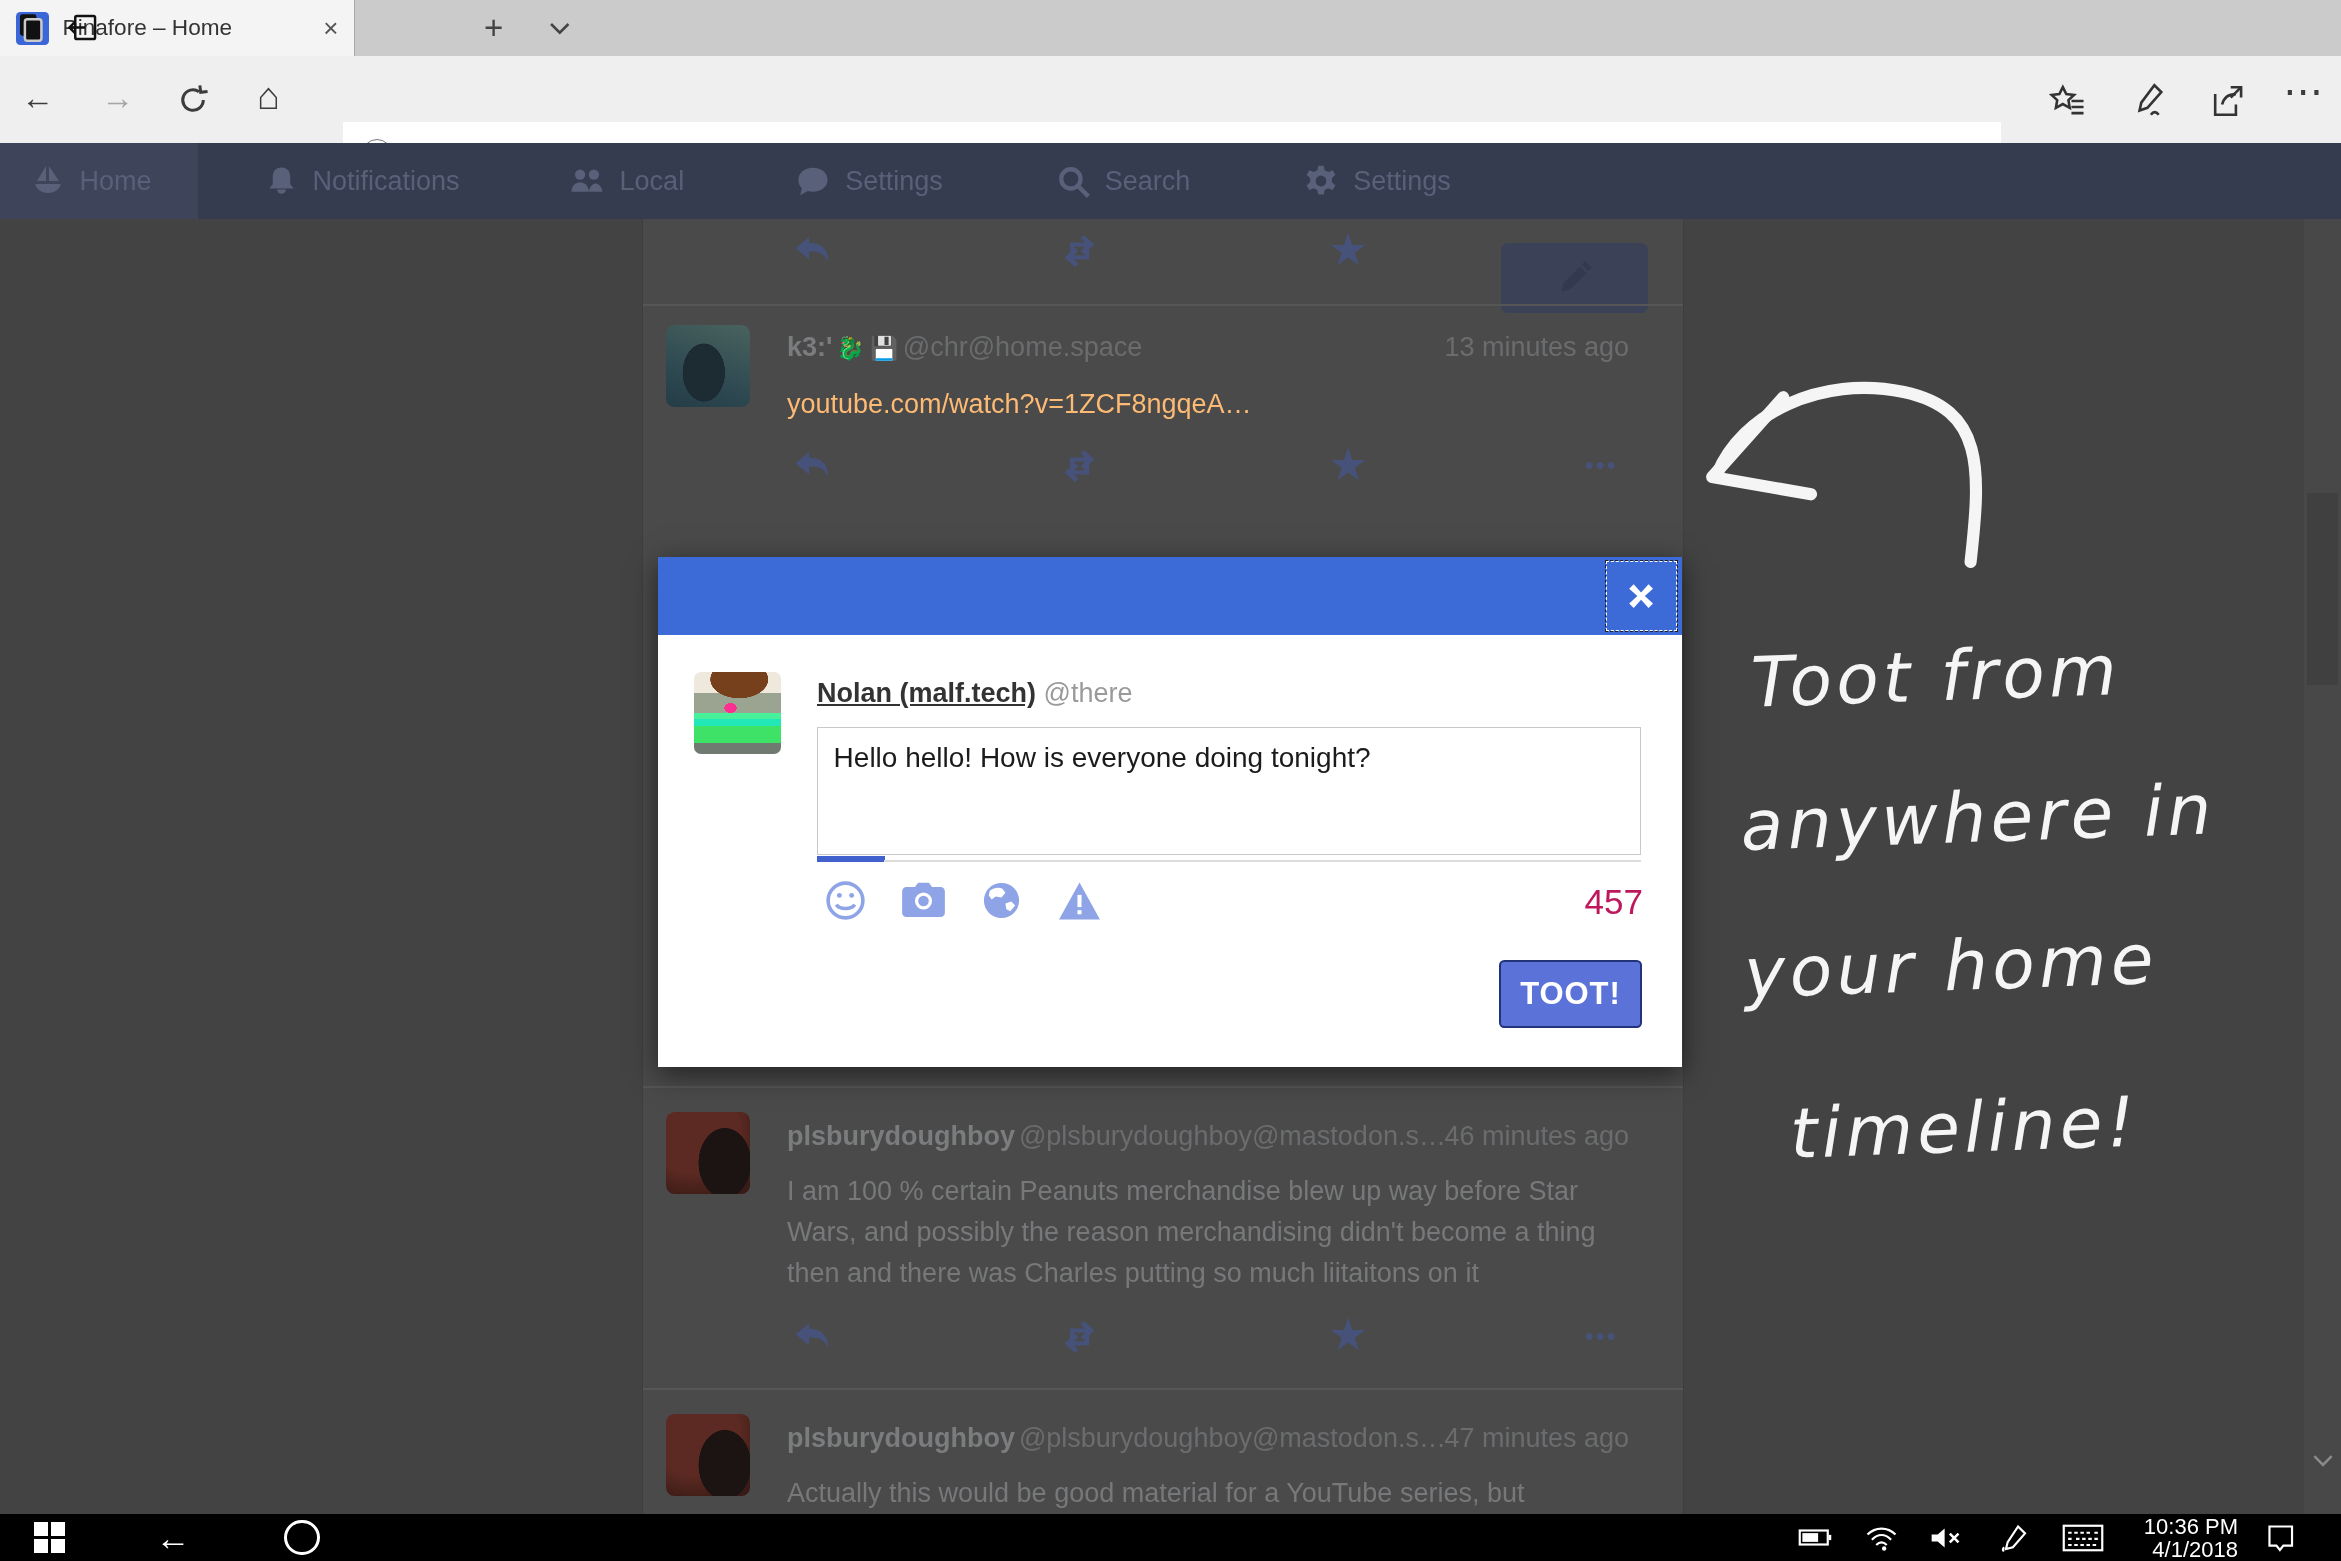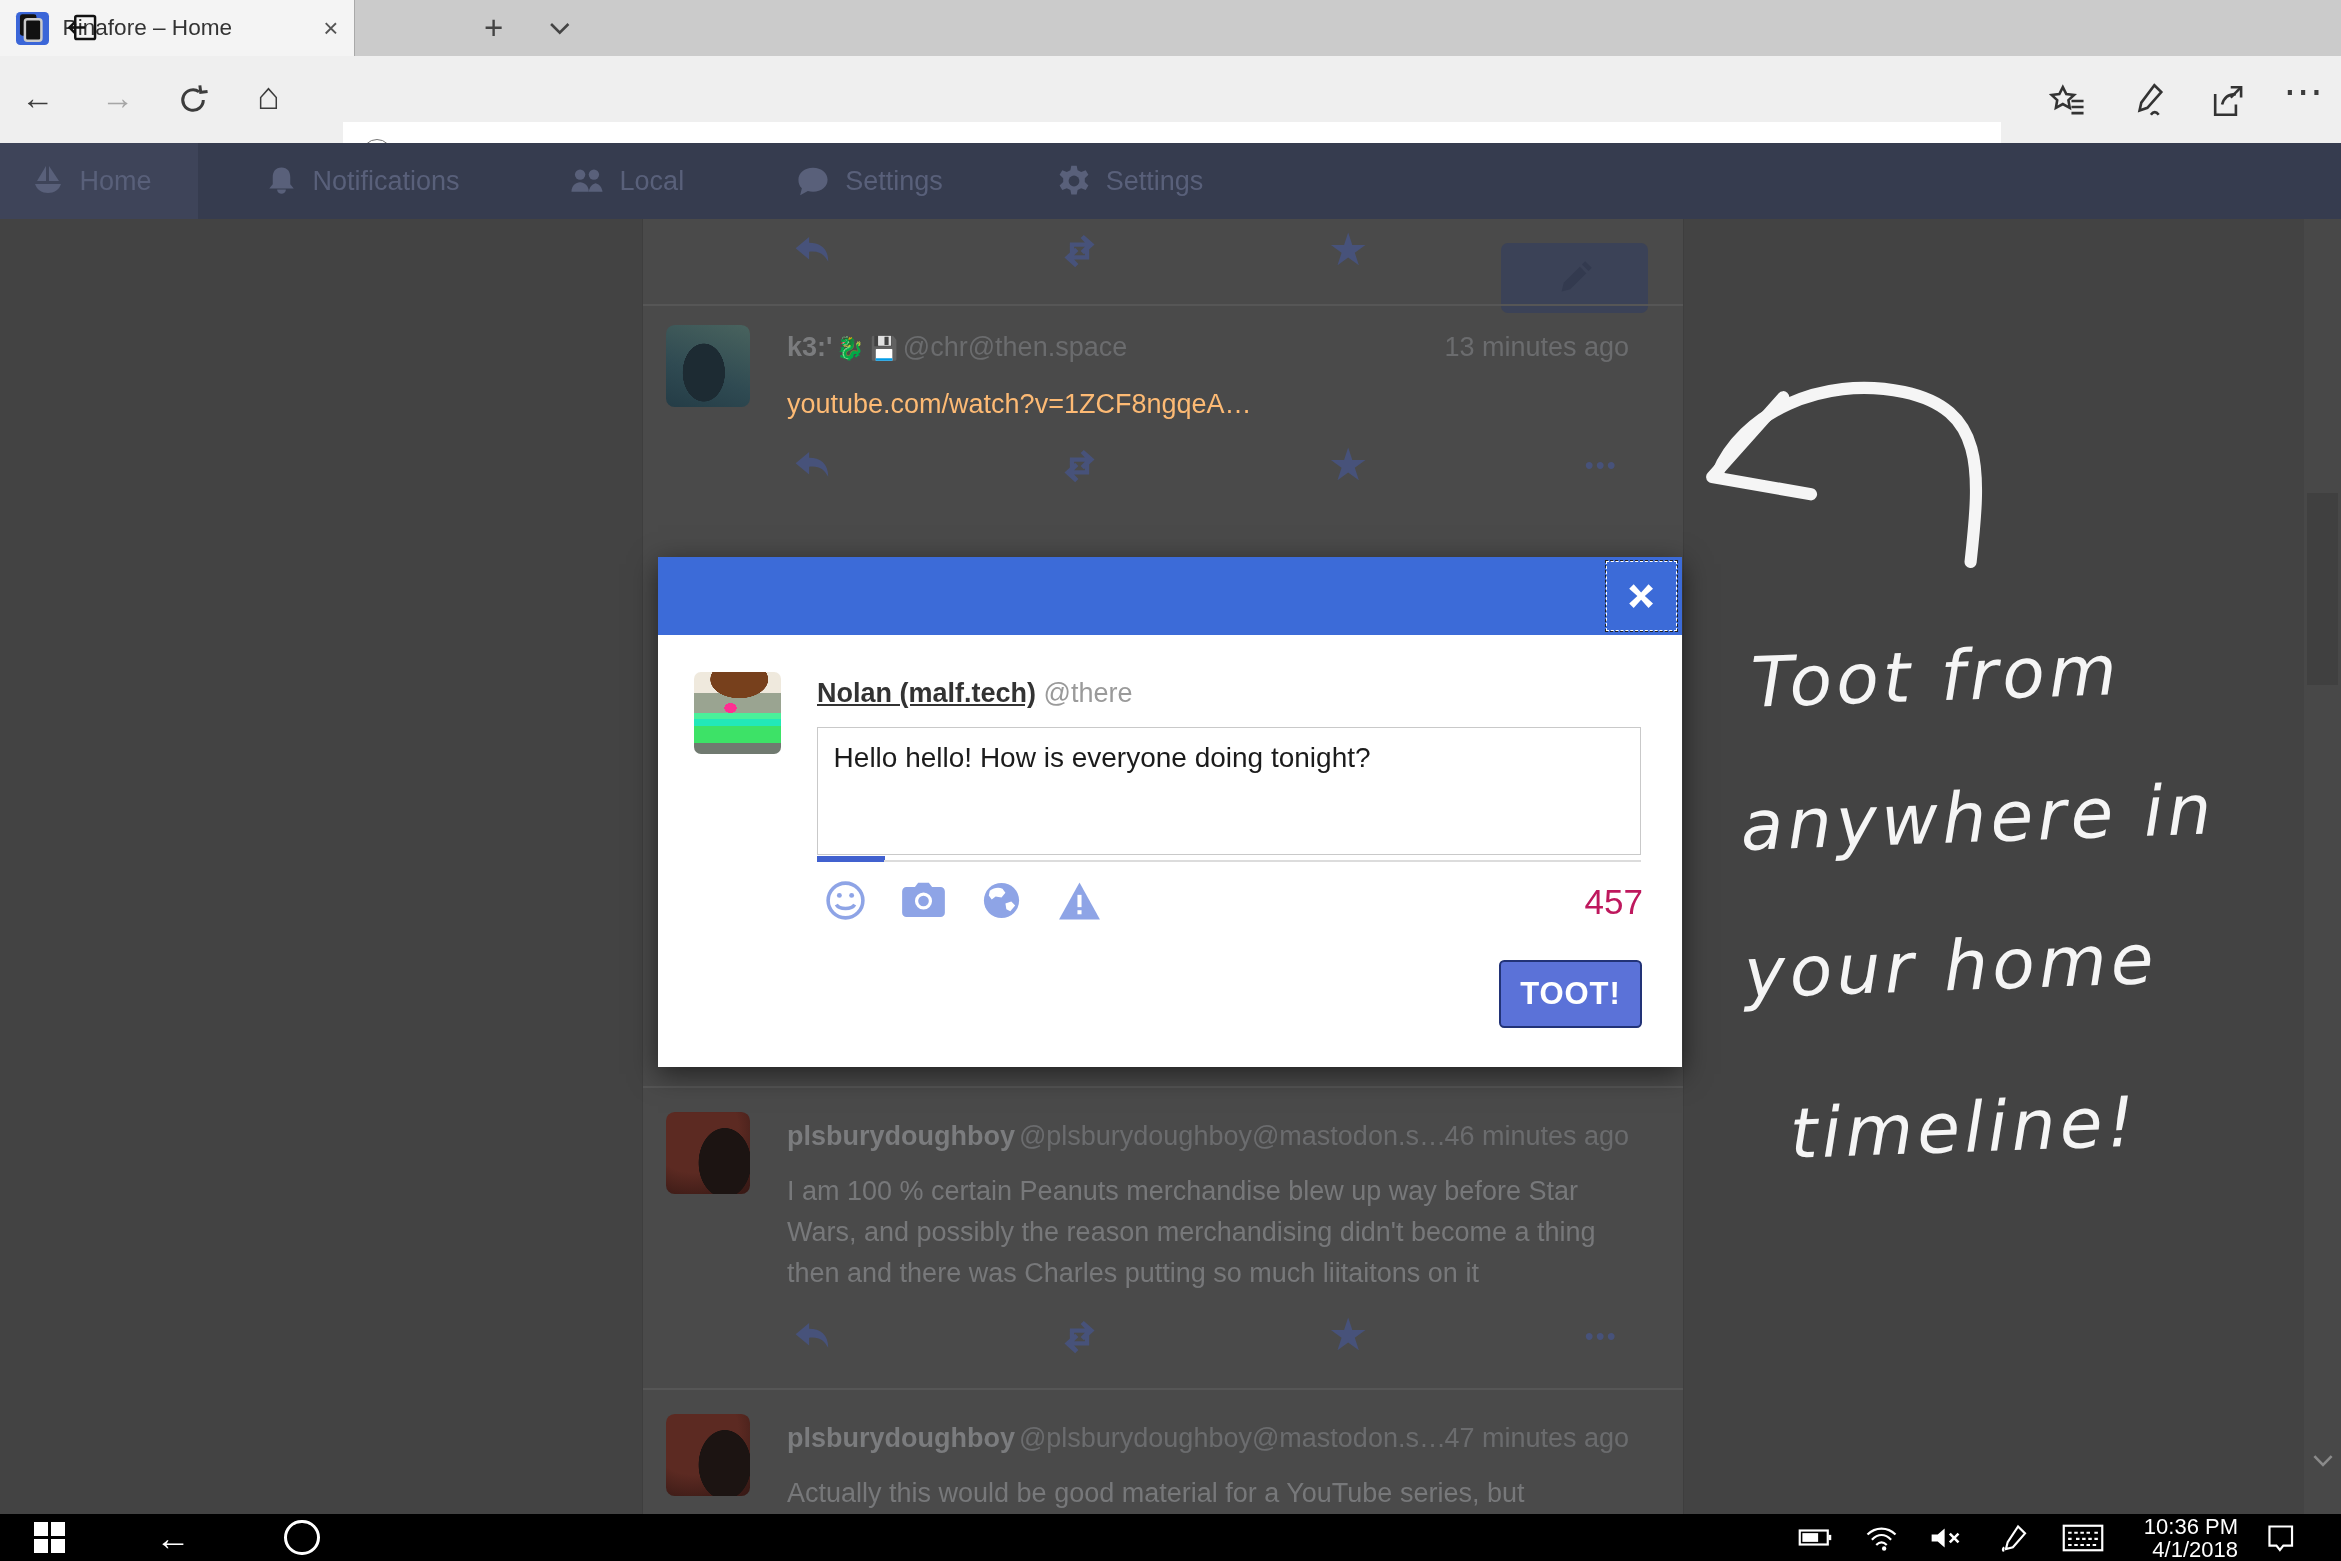--- a/index.html
+++ b/index.html
@@ -177,20 +177,27 @@
           <path d="M24 32c1-6 4-9 8-10 4 1 7 4 8 10z"></path>
         </svg>
       <span>Local</span>
     </div>
     <div class="navitem" style="margin-left:52px;">
       <svg width="36" height="35" viewBox="0 0 42 40" fill="currentColor">
           <path d="M21 4c10 0 17 6 17 14s-7 14-17 14c-2 0-4-.3-6-.8L6 36l2-8C5 25 4 22 4 18 4 10 11 4 21 4z"></path>
         </svg>
       <span>Settings</span>
     </div>
+    <div class="navitem" style="margin-left:54px;">
+      <svg width="35" height="35" viewBox="0 0 40 40" fill="none" stroke="currentColor" stroke-width="5">
+          <circle cx="17" cy="17" r="11"></circle>
+          <path d="M26 26 L37 37"></path>
+        </svg>
+      <span>Search</span>
+    </div>
     <div class="navitem" style="margin-left:54px;justify-content:flex-end;">
       <svg width="36" height="36" viewBox="0 0 40 40" fill="currentColor">
           <path d="M17 3h6l1 5 4 2 5-2 3 5-4 4v4l4 4-3 5-5-2-4 2-1 5h-6l-1-5-4-2-5 2-3-5 4-4v-4l-4-4 3-5 5 2 4-2z"></path>
           <circle cx="20" cy="20" r="6" fill="#363c4f"></circle>
         </svg>
       <span>Settings</span>
     </div>
   </div>
 
   <div class="abs content">
@@ -211,21 +218,21 @@
         <svg width="43" height="43" viewBox="0 0 40 40" fill="currentColor">
             <path d="M25 9l6 6-15 15-8 2 2-8zM27 7l3-3 6 6-3 3z"></path>
           </svg>
       </div>
       <div class="sep" style="top:85px;"></div>
 
       <div class="avatar" style="top:106px;background:radial-gradient(35px 48px at 45% 58%, #1d2b33 0 60%, rgba(0,0,0,0) 61%),linear-gradient(200deg,#49635e,#2f4a52 60%,#243c46);"></div>
       <div class="abs" style="left:144px;top:113px;">
         <span class="pname">k3:'</span>
         <span class="pname" style="font-size:22.6px;">🐉 💾</span>
-        <span class="phandle">@chr@then.space</span>
+        <span class="phandle">@chr@home.space</span>
       </div>
       <span class="ptime" style="top:113px;">13 minutes ago</span>
       <div class="pbody" style="top:165px;">
         <span class="plink">youtube.com/watch?v=1ZCF8ngqeA…</span>
       </div>
       <span class="dimicon" style="left:147px;top:224px;">
         <svg width="45" height="45" viewBox="0 0 40 40" fill="currentColor">
             <path d="M17 8 5 18l12 10v-7c9-1 13 2 17 9 0-12-7-17-17-17z"></path>
           </svg>
       </span>

